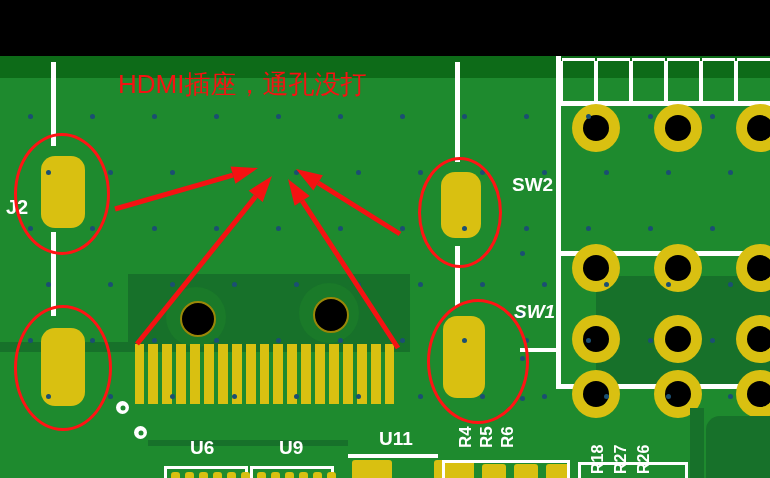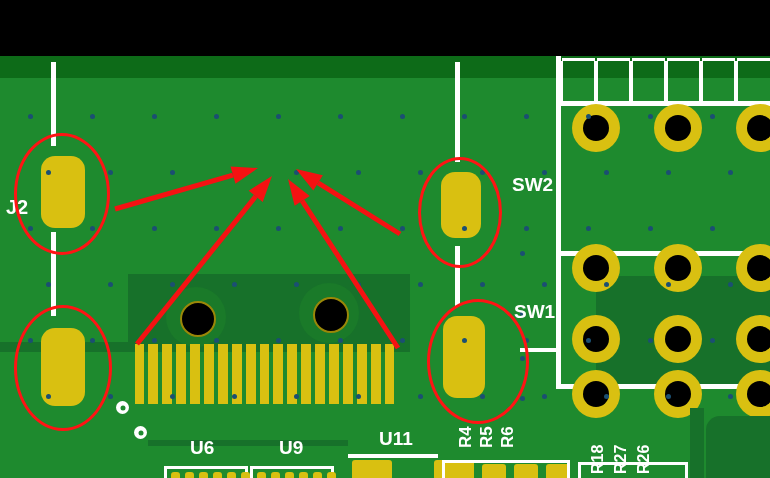--- a/index.html
+++ b/index.html
@@ -265,21 +265,21 @@
         <div class="via" style="left: 728px; top: 338px;"></div>
         <div class="via" style="left: 520px; top: 195px;"></div>
         <div class="via" style="left: 520px; top: 255px;"></div>
         <div class="via" style="left: 520px; top: 300px;"></div>
         <div class="via" style="left: 520px; top: 340px;"></div>
       </div>
 
     <div id="designators">
         <div class="label" style="left: 6px; top: 140px; font-size: 20px;">J2</div>
         <div class="label" style="left: 512px; top: 118px; font-size: 19px;">SW2</div>
-        <div class="label" style="left: 514px; top: 245px; font-size: 19px;">SW1</div>
+        <div class="label" style="left: 514px; top: 245px; font-size: 19px; font-style: italic;">SW1</div>
         <div class="label" style="left: 190px; top: 381px; font-size: 19px;">U6</div>
         <div class="label" style="left: 279px; top: 381px; font-size: 19px;">U9</div>
         <div class="label" style="left: 379px; top: 372px; font-size: 19px;">U11</div>
       </div>
     <div id="rotdesignators">
         <div class="label-rot" style="left: 456px; top: 392px; font-size: 17px;">R4</div>
         <div class="label-rot" style="left: 477px; top: 392px; font-size: 17px;">R5</div>
         <div class="label-rot" style="left: 498px; top: 392px; font-size: 17px;">R6</div>
         <div class="label-rot" style="left: 589px; top: 418px; font-size: 16px;">R18</div>
         <div class="label-rot" style="left: 612px; top: 418px; font-size: 16px;">R27</div>
@@ -305,15 +305,16 @@
         </g>
       </svg>
 
     <div id="ellipses">
         <div class="ellipse" style="left: 14px; top: 77px; width: 90px; height: 116px;"></div>
         <div class="ellipse" style="left: 14px; top: 249px; width: 92px; height: 120px;"></div>
         <div class="ellipse" style="left: 418px; top: 101px; width: 78px; height: 105px;"></div>
         <div class="ellipse" style="left: 427px; top: 243px; width: 96px; height: 119px;"></div>
       </div>
 
+    <div class="annot" id="annot-text" style="left:118px;top:11px;">HDMI插座，通孔没打</div>
 
   </div>
 </div>
 
 </body></html>

